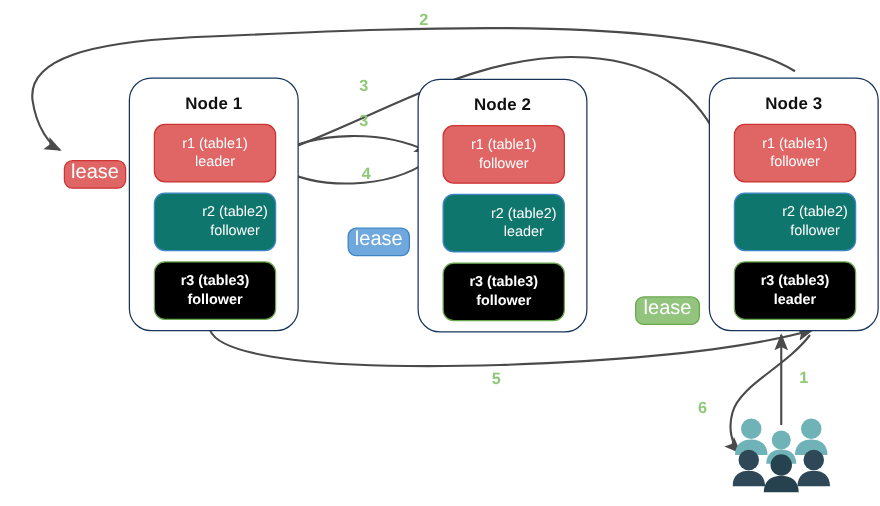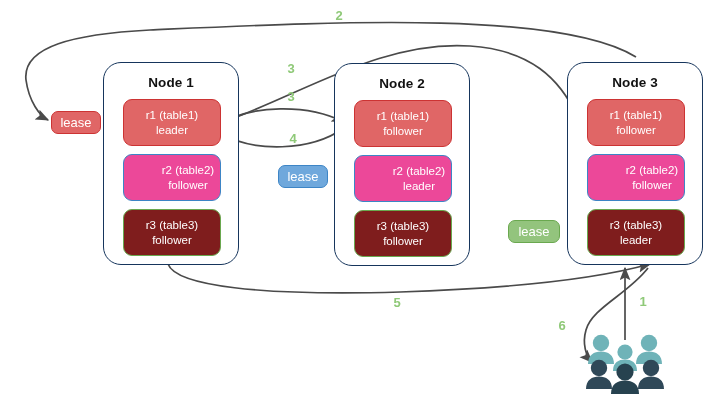--- a/index.html
+++ b/index.html
@@ -48,32 +48,33 @@
     display: flex;
     flex-direction: column;
     align-items: center;
     justify-content: center;
     color: #ffffff;
     font-size: 11.5px;
     line-height: 14.5px;
     text-align: center;
   }
   .replica-red   { background: #e06666; border: 1.3px solid #cc3333; }
-  .replica-blue  { background: #ec4899; border: 1.3px solid #3d85c6; padding-left: 32px; }
-  .replica-green { background: #7f1d1d; border: 1.3px solid #6aa84f; }
+  .replica-blue  { background: #0f766e; border: 1.3px solid #3d85c6; padding-left: 32px; }
+  .replica-green { background: #000000; border: 1.3px solid #6aa84f; font-weight: bold; }
 
   .lease {
     position: absolute;
     box-sizing: border-box;
     border-radius: 7px;
     display: flex;
-    align-items: center;
+    align-items: flex-start;
     justify-content: center;
     color: #ffffff;
-    font-size: 13px;
+    font-size: 16px;
+    margin-top: 17px;
   }
   .lease-red   { background: #e06666; border: 1.3px solid #cc3333; }
   .lease-blue  { background: #6fa8dc; border: 1.3px solid #3d85c6; }
   .lease-green { background: #93c47d; border: 1.3px solid #6aa84f; }
 
   .step-label {
     position: absolute;
     color: #8fc978;
     font-size: 13px;
     font-weight: bold;

